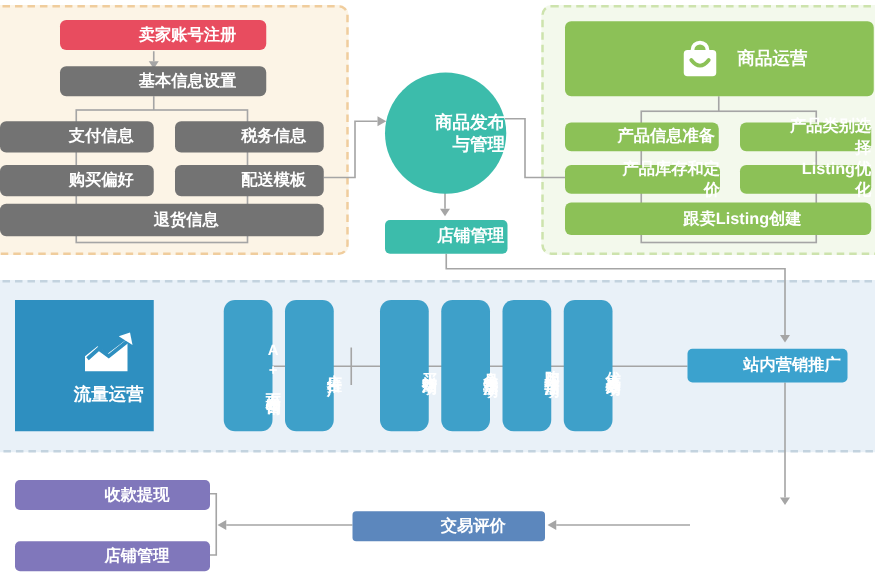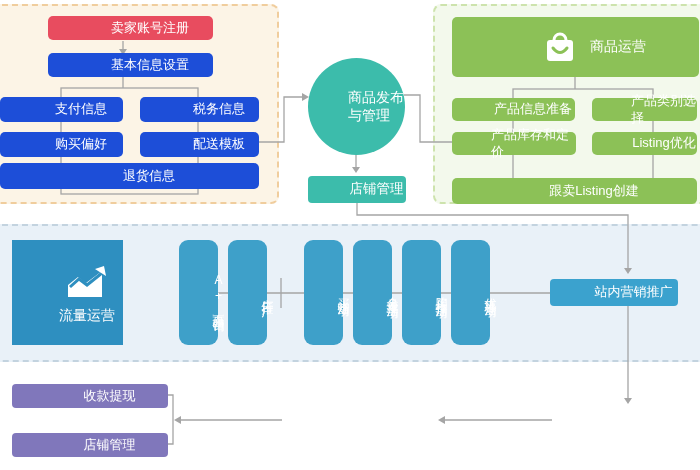--- a/index.html
+++ b/index.html
@@ -3,24 +3,24 @@
 <meta charset="utf-8">
 <style>
   html,body{margin:0;padding:0;background:#fff;}
   #stage{position:relative;width:700px;height:470px;overflow:hidden;background:#fff;
          font-family:"Liberation Sans","DejaVu Sans",sans-serif;}
   .panel{position:absolute;border-radius:8px;box-sizing:border-box;}
   .panel.cream{background:#fcf4e6;border:2px dashed #f0cd9d;}
   .panel.green{background:#f3f9ec;border:2px dashed #cde3ad;}
   .panel.blue{background:#e9f1f8;border:2px dashed #c3d3df;}
   .bx{position:absolute;display:flex;align-items:center;justify-content:center;
-      color:#fff;font-weight:normal;font-size:13px;border-radius:5px;box-sizing:border-box;
-      text-align:left;line-height:1.25;z-index:3;padding-left:39px;}
+      color:#fff;font-weight:bold;font-size:13px;border-radius:5px;box-sizing:border-box;
+      text-align:right;line-height:1.25;z-index:3;padding-left:39px;}
   .red{background:#e84c5f;}
-  .orange{background:#1d4ed8;}
+  .orange{background:#737373;}
   .teal{background:#3cbcab;}
   .greenbx{background:#8cc157;}
   .darkblue{background:#2e8fc0;}
   .pill{background:#3ea0c9;writing-mode:vertical-rl;text-orientation:upright;
         font-size:12px;letter-spacing:2px;border-radius:9px;}
   .brightblue{background:#3ba2ce;}
   .steelblue{background:#5c87bd;border-radius:3px;}
   .purple{background:#8077bb;}
   .circle{border-radius:50%;font-size:14px;}
   #connectors{position:absolute;left:0;top:0;z-index:2;pointer-events:none;}
@@ -88,21 +88,21 @@
         <rect x="3" y="8" width="26" height="21" rx="3" fill="#fff"></rect>
         <path d="M9,16 q7,9 14,0" stroke="#8cc157" stroke-width="3" fill="none" stroke-linecap="round"></path>
       </svg>
     </span>
     <span>商品运营</span>
   </div>
   <div class="bx greenbx" style="left:452px;top:98px;width:123px;height:23px;">产品信息准备</div>
   <div class="bx greenbx" style="left:592px;top:98px;width:105px;height:23px;">产品类别选择</div>
   <div class="bx greenbx" style="left:452px;top:132px;width:124px;height:23px;">产品库存和定价</div>
   <div class="bx greenbx" style="left:592px;top:132px;width:105px;height:23px;">Listing优化</div>
-  <div class="bx greenbx" style="left:452px;top:162px;width:245px;height:26px;margin-top:16px;">跟卖Listing创建</div>
+  <div class="bx greenbx" style="left:452px;top:162px;width:245px;height:26px;">跟卖Listing创建</div>
 
   <div class="bx darkblue trafficbox" style="left:12px;top:240px;width:111px;height:105px;border-radius:0;">
     <span style="display:flex;">
       <svg width="46" height="38" viewBox="0 0 46 38">
         <path d="M4,36 V24 l10,-8 8,6 16,-12 V36 Z" fill="#fff"></path>
         <path d="M6,26 l9,-8 8,6 15,-12" stroke="#2e8fc0" stroke-width="3" fill="none"></path>
         <polygon points="40,5 42,15 31,8" fill="#fff"></polygon>
       </svg>
     </span>
     <span>流量运营</span>
@@ -110,14 +110,15 @@
   <div class="bx pill" style="left:179px;top:240px;width:30px;height:105px;">A+页面营销</div>
   <div class="bx pill" style="left:228px;top:240px;width:30px;height:105px;">广告推广</div>
   <div class="bx pill" style="left:304px;top:240px;width:30px;height:105px;">买赠活动</div>
   <div class="bx pill" style="left:353px;top:240px;width:30px;height:105px;">会员专享活动</div>
   <div class="bx pill" style="left:402px;top:240px;width:30px;height:105px;">购买折扣活动</div>
   <div class="bx pill" style="left:451px;top:240px;width:30px;height:105px;">优惠券活动</div>
   <div class="bx brightblue" style="left:550px;top:279px;width:128px;height:27px;border-radius:4px;">站内营销推广</div>
 
   <div class="bx purple" style="left:12px;top:384px;width:156px;height:24px;border-radius:4px;">收款提现</div>
   <div class="bx purple" style="left:12px;top:433px;width:156px;height:24px;border-radius:4px;">店铺管理</div>
+  <div class="bx steelblue" style="left:282px;top:409px;width:154px;height:24px;">交易评价</div>
 
 </div>
 
 </body></html>

